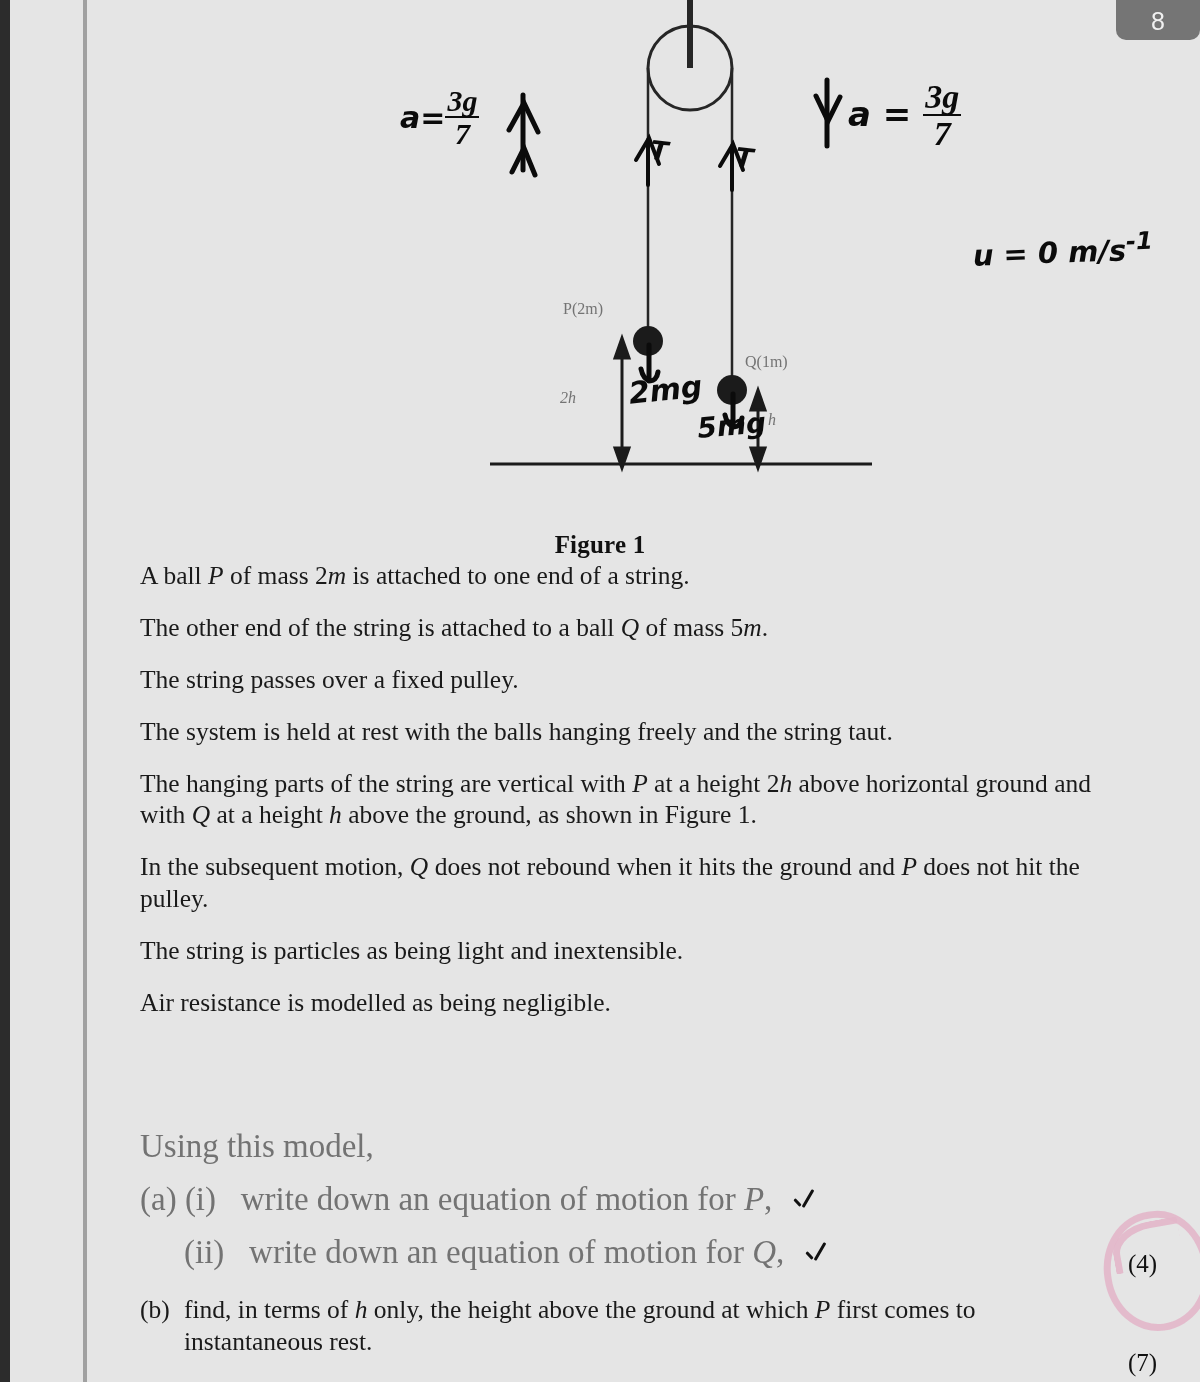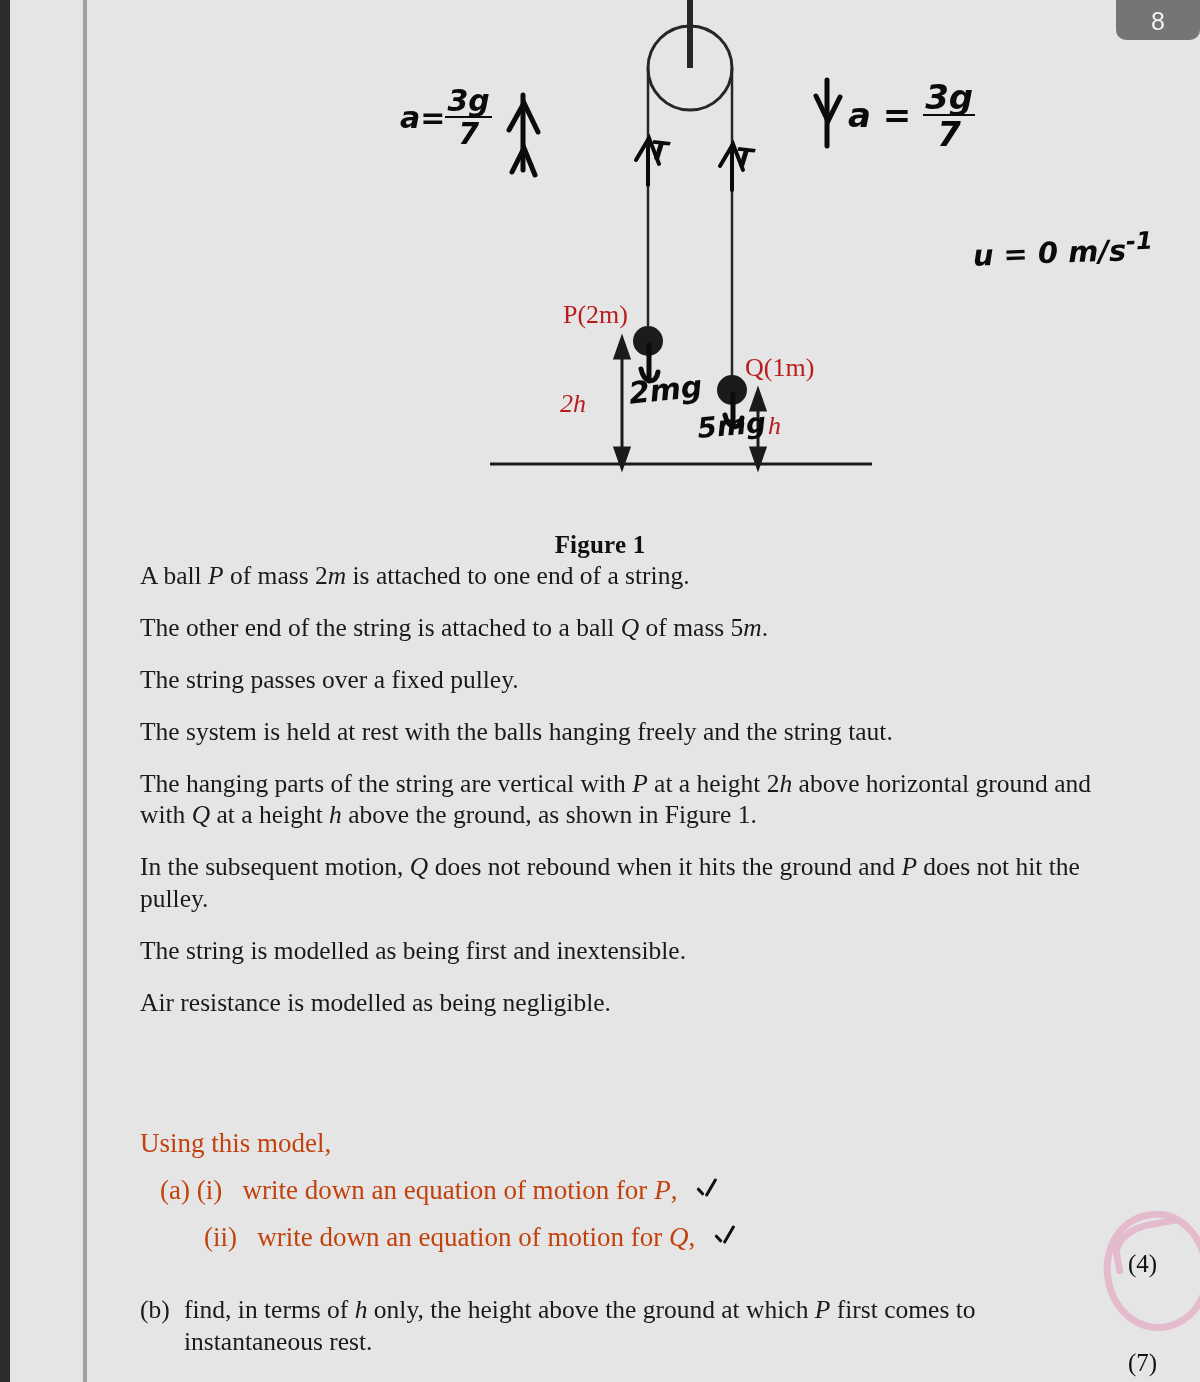--- a/index.html
+++ b/index.html
@@ -56,22 +56,22 @@
   .figure-area {
     position: absolute;
     left: 0; top: 0;
     width: 1200px; height: 500px;
   }
   .fig-svg { position: absolute; left: 0; top: 0; }
 
   .fig-label {
     position: absolute;
     font-family: "Liberation Serif", "DejaVu Serif", serif;
-    font-size: 26px;
-    color: #b91c1c;
+    font-size: 16px;
+    color: #737373;
     white-space: nowrap;
   }
   .fig-label i { font-style: italic; }
   .lbl-P  { left: 563px; top: 300px; }
   .lbl-Q  { left: 745px; top: 353px; }
   .lbl-2h { left: 560px; top: 389px; }
   .lbl-h  { left: 768px; top: 411px; }
 
   .figure-caption {
     position: absolute;
@@ -100,46 +100,47 @@
   .hw-2mg      { left: 627px; top: 376px; font-size: 30px; transform: rotate(-6deg); }
   .hw-5mg      { left: 696px; top: 412px; font-size: 28px; transform: rotate(-5deg); }
   .hw-T1       { left: 652px; top: 135px; font-size: 26px; transform: rotate(6deg); }
   .hw-T2       { left: 737px; top: 142px; font-size: 26px; transform: rotate(6deg); }
 
   .frac {
     display: inline-block;
     text-align: center;
     vertical-align: -0.55em;
     line-height: 1;
+    font-family: Liberation Serif, serif;
   }
   .frac .num { display: block; padding: 0 2px; }
   .frac .den { display: block; border-top: 2.5px solid #0b0b0b; padding: 1px 2px 0; }
 
   
   .body-text {
     position: absolute;
     left: 140px; top: 560px;
     width: 960px;
     font-size: 25.5px;
     line-height: 1.25;
     color: #1a1a1a;
   }
   .body-text p { margin: 0 0 20px 0; }
   .body-text i { font-style: italic; }
 
   .using-block {
     position: absolute;
     left: 140px; top: 1128px;
     width: 980px;
-    font-size: 27px;
-    color: #c2410c;
+    font-size: 33px;
+    color: #737373;
   }
   .using-block i { font-style: italic; }
   .q-line { position: relative; margin-bottom: 16px; }
-  .q-line .marker { display: inline-block; margin-left: 20px; }
+  .q-line .marker { display: inline-block; }
   .indent-a { padding-left: 0px; }
   .indent-ii { padding-left: 44px; }
 
   .part-b {
     position: absolute;
     left: 140px; top: 1294px;
     width: 960px;
     font-size: 25.5px;
     line-height: 1.26;
     color: #1a1a1a;
@@ -313,21 +314,21 @@
     </div>
   </div>
 
   <div class="body-text">
     <p>A ball <i>P</i> of mass 2<i>m</i> is attached to one end of a string.</p>
     <p>The other end of the string is attached to a ball <i>Q</i> of mass 5<i>m</i>.</p>
     <p>The string passes over a fixed pulley.</p>
     <p>The system is held at rest with the balls hanging freely and the string taut.</p>
     <p>The hanging parts of the string are vertical with <i>P</i> at a height 2<i>h</i> above horizontal ground and with <i>Q</i> at a height <i>h</i> above the ground, as shown in Figure 1.</p>
     <p>In the subsequent motion, <i>Q</i> does not rebound when it hits the ground and <i>P</i> does not hit the pulley.</p>
-    <p>The string is modelled as being first and inextensible.</p>
+    <p>The string is particles as being light and inextensible.</p>
     <p>Air resistance is modelled as being negligible.</p>
   </div>
 
   <div class="using-block">
     <div class="q-line">
       <span>Using this model,</span>
     </div>
     <div class="q-line indent-a">
       <span class="marker">(a) (i)</span>&nbsp;&nbsp;
       <span>write down an equation of motion for <i>P</i>,</span>

